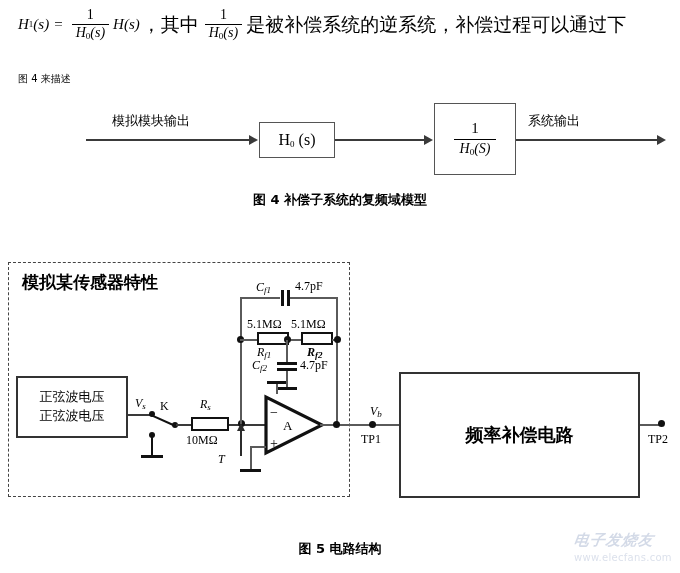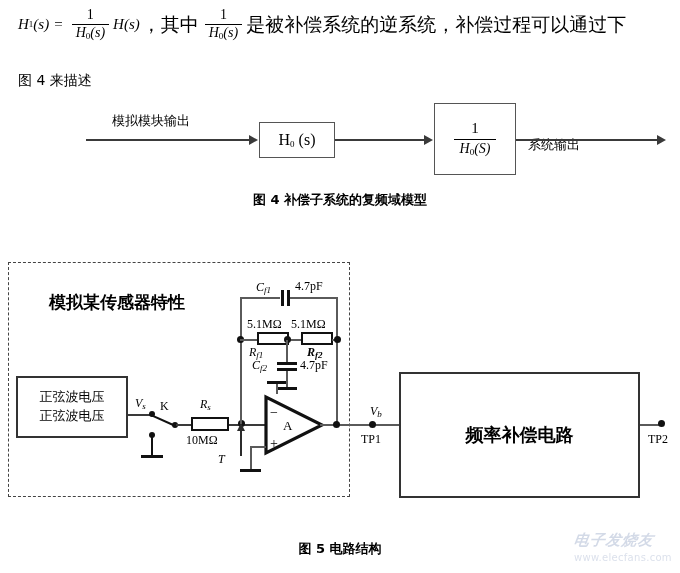--- a/index.html
+++ b/index.html
@@ -45,21 +45,21 @@
     border-top: 1.3px solid #000;
     padding: 1px 4px 0 4px;
     font-size: 14px;
   }
   .mi { font-style: italic; font-family: "Liberation Serif", serif; }
   .sub { font-size: 9px; vertical-align: -2px; font-style: normal; }
   .cjk { font-family: "DejaVu Sans", "Liberation Sans", sans-serif; font-size: 19px; }
   #desc-line {
     left: 18px; top: 72px;
     font-family: "DejaVu Sans", "Liberation Sans", sans-serif;
-    font-size: 14px;
+    font-size: 10px;
   }
   .bd-label {
     font-family: "DejaVu Sans", "Liberation Sans", sans-serif;
     font-size: 13px;
     white-space: nowrap;
   }
   .wire {
     background: #3a3a3a;
     height: 2px;
   }
@@ -105,22 +105,21 @@
     font-size: 13px;
   }
 
   
   #dashed-module {
     left: 8px; top: 262px; width: 342px; height: 235px;
     border: 1.8px dashed #444;
     box-sizing: border-box;
   }
   #module-title {
-    left: 22px; top: 292px; width: 190px;
-    text-align: center;
+    left: 22px; top: 272px; width: 190px;
     font-family: "DejaVu Sans", "Liberation Sans", sans-serif;
     font-weight: bold;
     font-size: 17px;
     line-height: 1.25;
     color: #000;
   }
   #gen-box {
     left: 16px; top: 376px; width: 112px; height: 62px;
     border: 2px solid #333;
     box-sizing: border-box;
@@ -211,21 +210,21 @@
   </span>
   <span class="cjk">是被补偿系统的逆系统，补偿过程可以通过下</span>
 </div>
 
 <div class="abs" id="desc-line">图 4 来描述</div>
 
 <div class="abs">
 
   <div class="abs bd-label" style="left:112px; top:112px;">模拟模块输出</div>
 
-  <div class="abs bd-label" style="left:528px; top:112px;margin-top:24px;">系统输出</div>
+  <div class="abs bd-label" style="left:528px; top:112px;">系统输出</div>
 
   <div class="abs wire" style="left:86px; top:139px; width:163px;"></div>
   <div class="abs arrowhead-r" style="left:249px; top:135px;"></div>
 
   <div class="abs bd-box" id="h0-box">
     <span style="font-family:'Liberation Serif',serif;">
       <span>H</span><span class="sub">0</span>&nbsp;<span>(s)</span>
     </span>
   </div>
 
@@ -300,21 +299,21 @@
   <div class="abs wire" style="left:240px; top:339px; width:18px; height:2px; background:#5a5a5a;"></div>
   <div class="abs res-box" style="left:257px; top:332px; width:32px; height:13px;"></div>
   <div class="abs wire" style="left:288px; top:339px; width:14px; height:2px; background:#5a5a5a;"></div>
   <div class="abs node-dot" style="left:284px; top:336px;"></div>
   <div class="abs res-box" style="left:301px; top:332px; width:32px; height:13px;"></div>
   <div class="abs wire" style="left:332px; top:339px; width:8px; height:2px; background:#5a5a5a;"></div>
   <div class="abs node-dot" style="left:334px; top:336px;"></div>
 
   <div class="abs lbl" style="left:247px; top:317px;">5.1MΩ</div>
   <div class="abs lbl" style="left:291px; top:317px;">5.1MΩ</div>
-  <div class="abs lbl" style="left:249px; top:345px;"><span class="lbl-i">R</span><span class="sub lbl-i">f1</span></div>
+  <div class="abs lbl" style="left:257px; top:345px;"><span class="lbl-i">R</span><span class="sub lbl-i">f1</span></div>
   <div class="abs lbl" style="left:307px; top:345px;font-weight:bold;"><span class="lbl-i">R</span><span class="sub lbl-i">f2</span></div>
 
   <div class="abs wire-v" style="left:286px; top:340px; height:22px; background:#5a5a5a;"></div>
   <div class="abs cap-plate" style="left:277px; top:362px; width:20px; height:3px;"></div>
   <div class="abs cap-plate" style="left:277px; top:368px; width:20px; height:3px;"></div>
   <div class="abs wire-v" style="left:286px; top:371px; height:16px; background:#5a5a5a;"></div>
   <div class="abs gnd-b1" style="left:276px; top:387px; width:21px;"></div>
   <div class="abs lbl" style="left:252px; top:358px;"><span class="lbl-i">C</span><span class="sub lbl-i">f2</span></div>
   <div class="abs lbl" style="left:300px; top:358px;">4.7pF</div>
 

